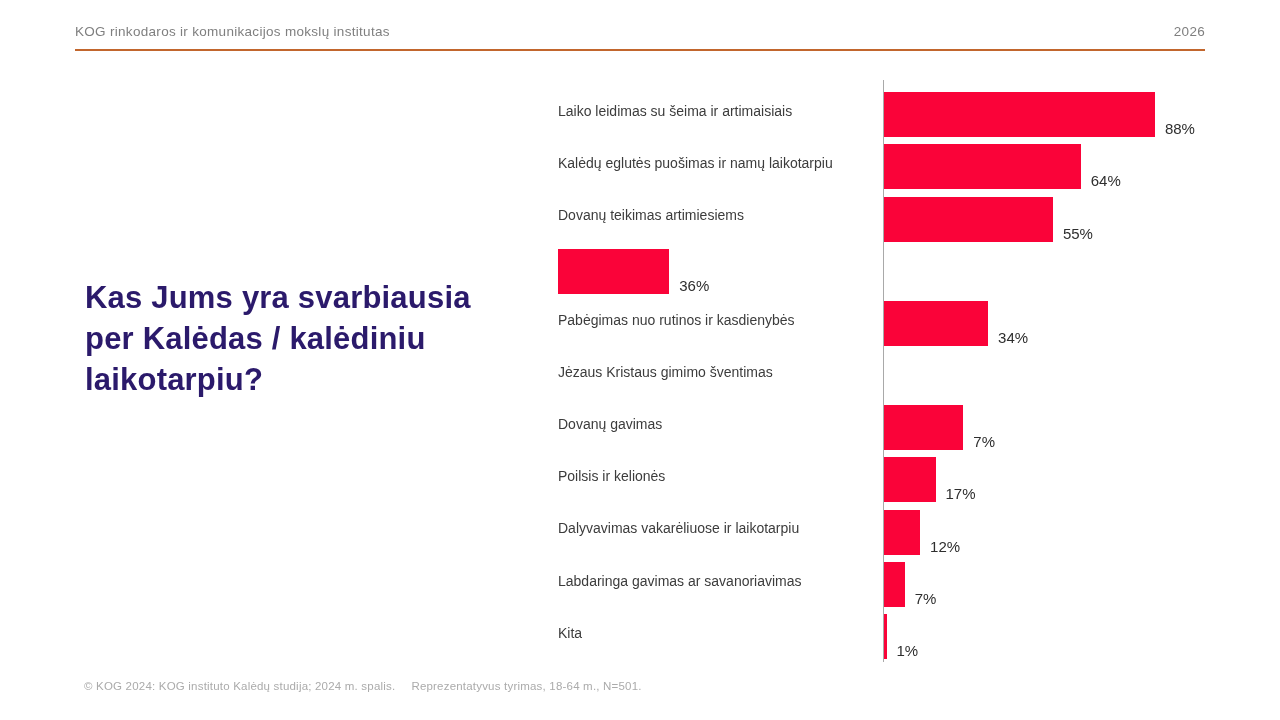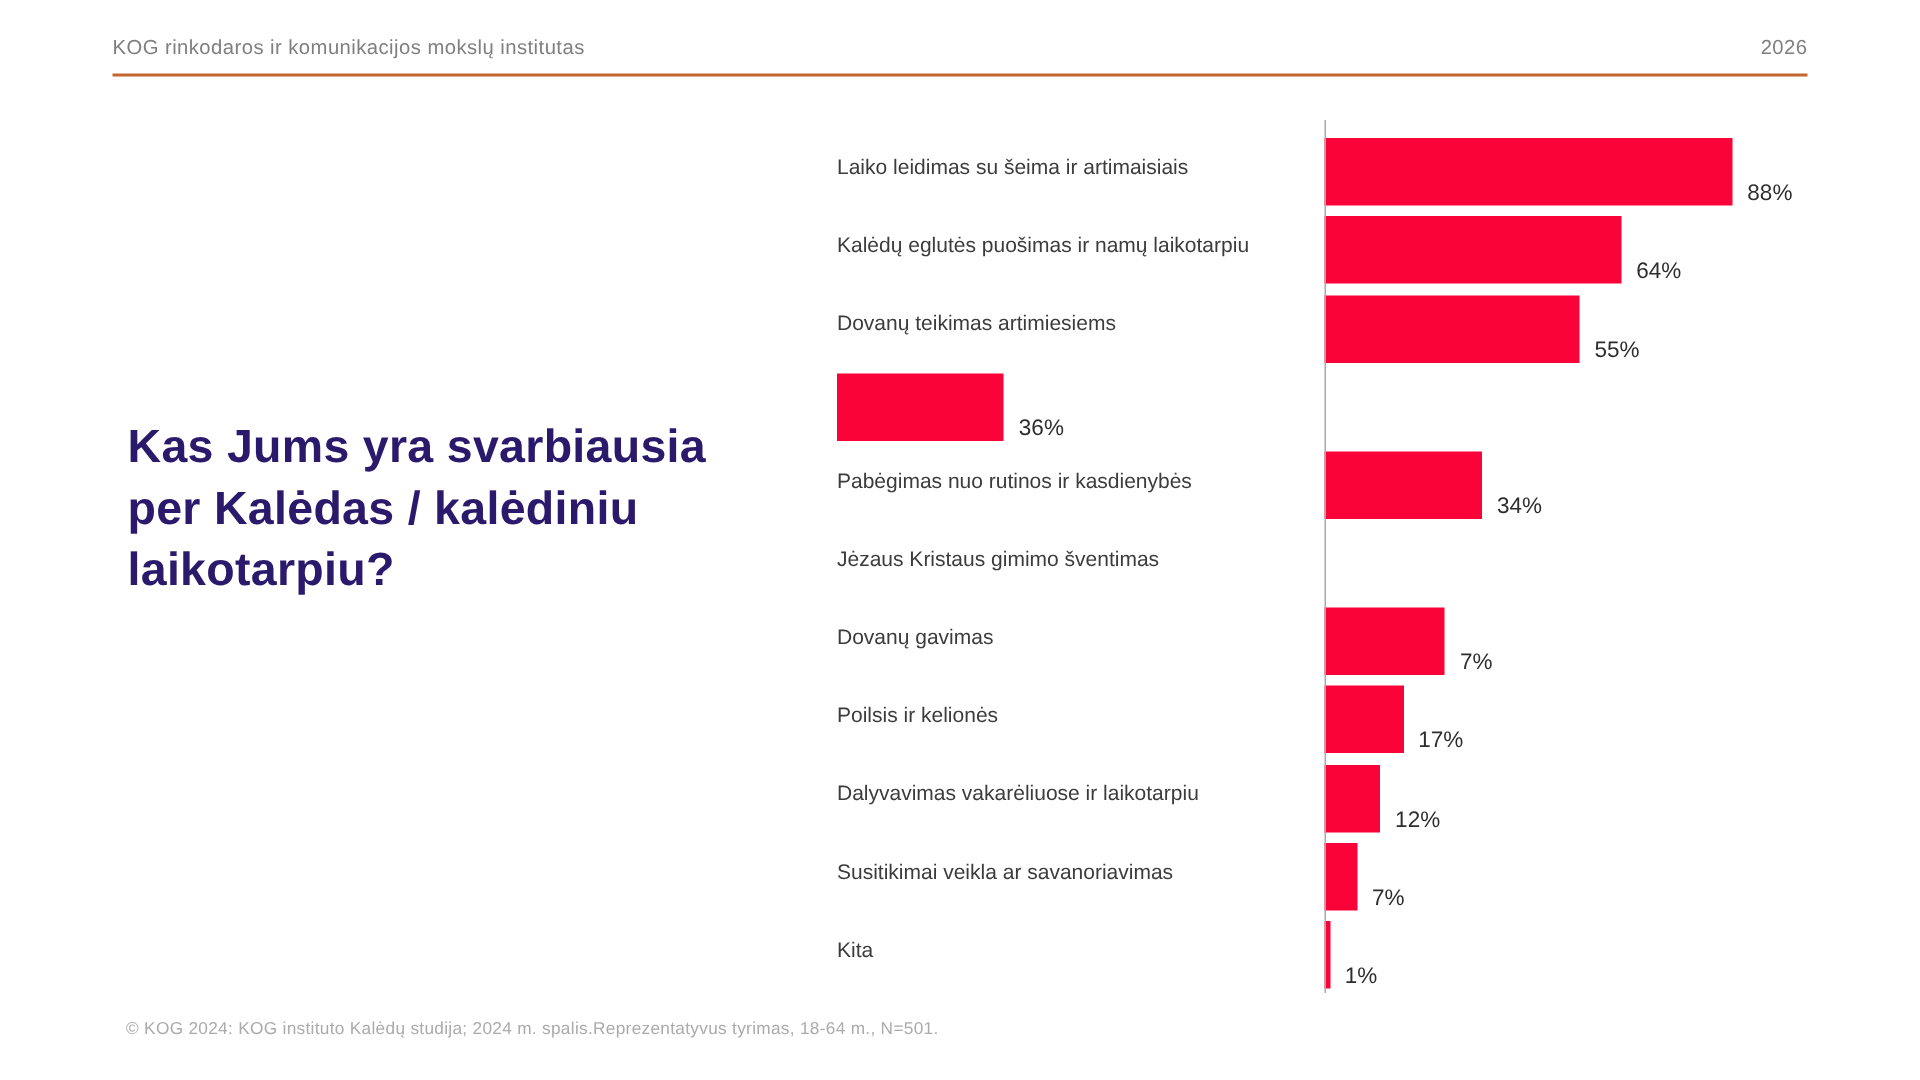--- a/index.html
+++ b/index.html
@@ -22,21 +22,21 @@
     background: #a9a9a9; }
   .row { height: 52.18px; display: flex; align-items: center; }
   .label-cell { width: 325px; display: flex; 
     padding-right: 12px; flex-shrink: 0; }
   .cat-label { text-align: center; max-width: 300px; font-size: 14px; line-height: 1.3;
     color: #3c3c3c; }
   .bar-area { display: flex; align-items: flex-end; height: 100%; flex: 1; }
   .bar { height: 45px; background: #FA0339; flex-shrink: 0; }
   .val-label { margin-left: 10px; font-size: 15px; color: #2e2e2e; white-space: nowrap; }
 
-  .footer { position: absolute; left: 84px; top: 680px; display: flex; gap: 0;
+  .footer { position: absolute; left: 84px; top: 680px; display: flex; gap: 16px;
     font-size: 11.5px; color: #ababab; letter-spacing: 0.2px; }
 </style>
 </head>
 <body>
 
 <div class="page">
 
   <div class="header">
     <span>KOG rinkodaros ir komunikacijos mokslų institutas</span>
     <span>2026</span>
@@ -126,21 +126,21 @@
         <span class="cat-label">Dalyvavimas vakarėliuose ir laikotarpiu</span>
       </div>
       <div class="bar-area">
         <div class="bar" style="width: 37.08px; background: rgb(250, 3, 57);"></div>
         <span class="val-label">12%</span>
       </div>
     </div>
 
     <div class="row">
       <div class="label-cell">
-        <span class="cat-label">Susitikimai veikla ar savanoriavimas</span>
+        <span class="cat-label">Labdaringa gavimas ar savanoriavimas</span>
       </div>
       <div class="bar-area">
         <div class="bar" style="width: 21.63px; background: rgb(250, 3, 57);"></div>
         <span class="val-label">7%</span>
       </div>
     </div>
 
     <div class="row">
       <div class="label-cell">
         <span class="cat-label">Kita</span>

